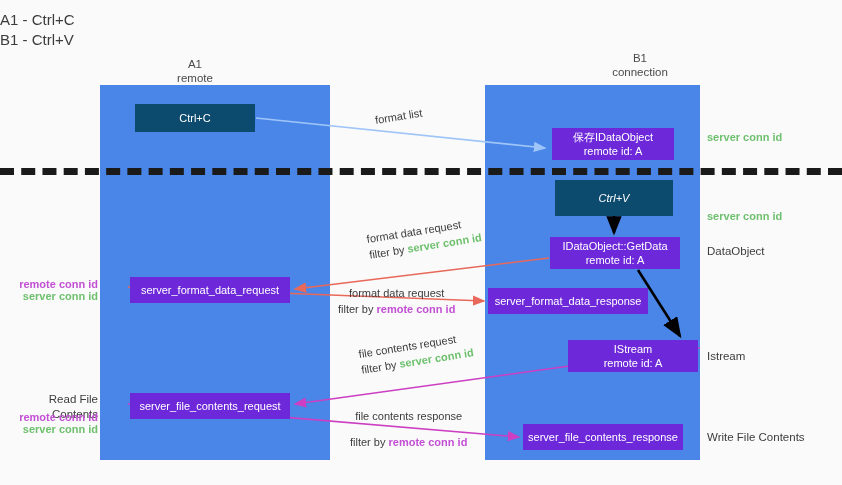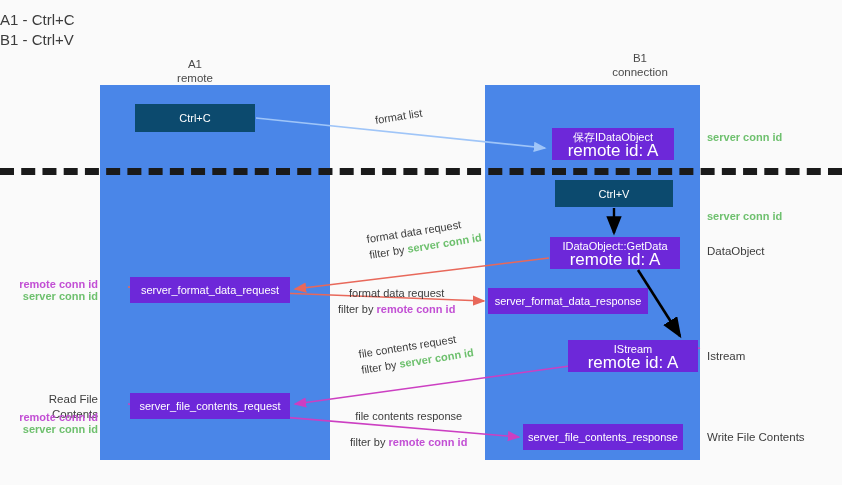--- a/index.html
+++ b/index.html
@@ -64,25 +64,25 @@
     flex-direction: column;
     align-items: center;
     justify-content: center;
     color: #ffffff;
     font-size: 11px;
     line-height: 14px;
     text-align: center;
   }
   .box.green { background: #0c4a6e; }
   .box.orange { background: #6d28d9; }
-  .box .l2 { font-size: 17px; }
+  .box .l2 { font-size: 11px; }
 
   #box-ctrlc   { left: 135px; top: 104px; width: 120px; height: 28px; }
   #box-save    { left: 552px; top: 128px; width: 122px; height: 32px; }
-  #box-ctrlv   { left: 555px; top: 180px; width: 118px; height: 27px; }
+  #box-ctrlv   { left: 555px; top: 180px; width: 118px; height: 36px; font-style: italic; }
   #box-getdata { left: 550px; top: 237px; width: 130px; height: 32px; }
   #box-fmtreq  { left: 130px; top: 277px; width: 160px; height: 26px; }
   #box-fmtresp { left: 488px; top: 288px; width: 160px; height: 26px; }
   #box-istream { left: 568px; top: 340px; width: 130px; height: 32px; }
   #box-filereq { left: 130px; top: 393px; width: 160px; height: 26px; }
   #box-fileresp{ left: 523px; top: 424px; width: 160px; height: 26px; }
 
   
   .side-label {
     font-size: 11.5px;

